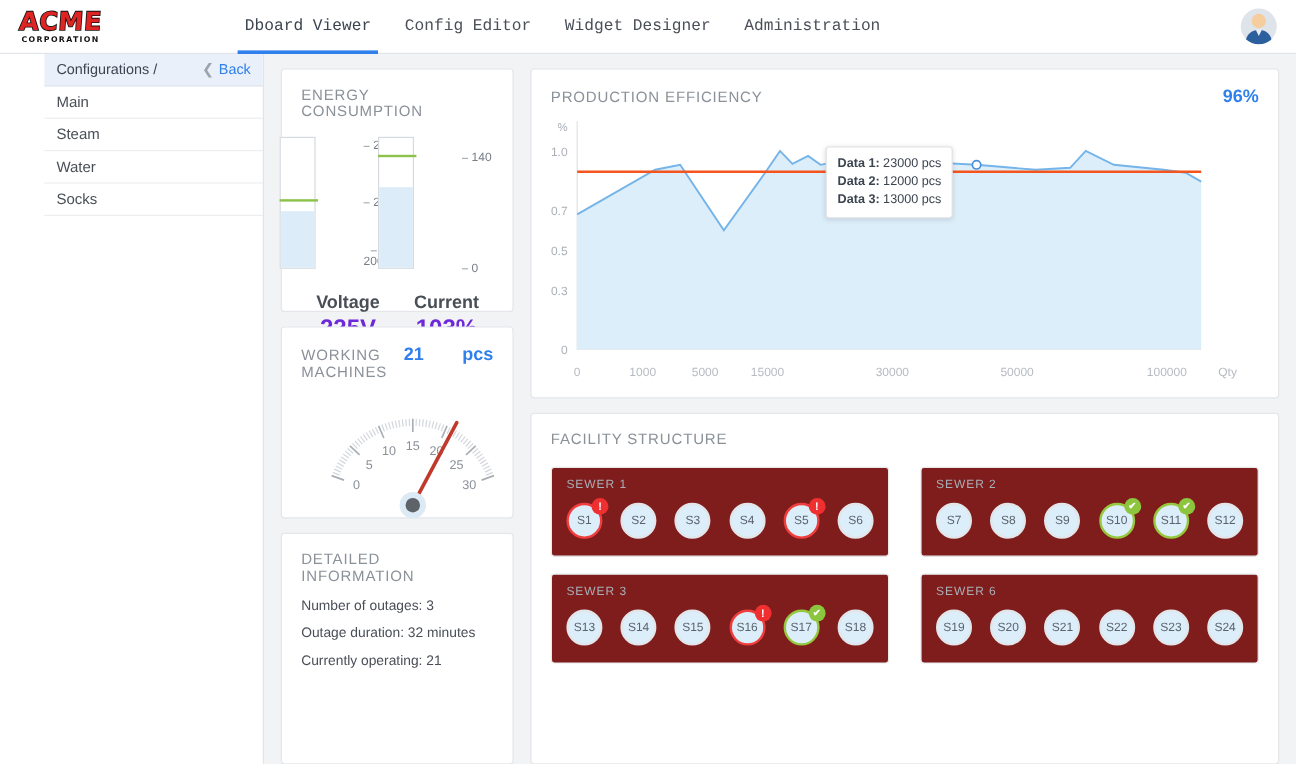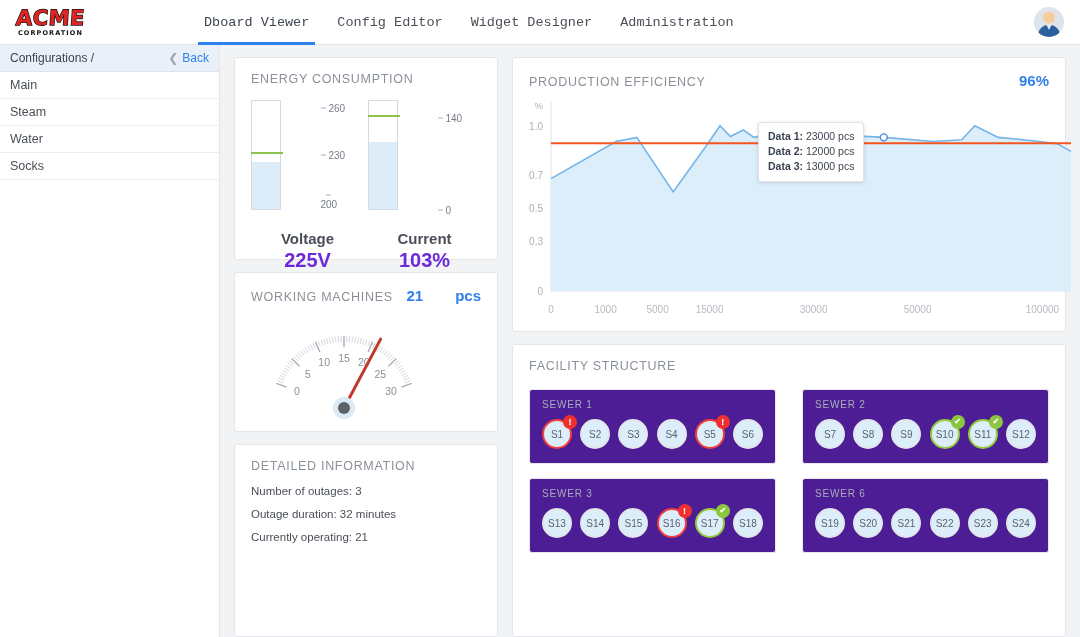--- a/index.html
+++ b/index.html
@@ -42,35 +42,35 @@
   .avatar-wrap { margin-left:auto; margin-right:16px; }
   .avatar {
     width:30px; height:30px; border-radius:50%; background:#dfe3ea;
     display:flex; align-items:flex-end; justify-content:center; overflow:hidden;
   }
 
   
   .body { flex:1; display:flex; min-height:0; }
 
   
-  .sidebar { width:220px; background:#fff; border-right:1px solid #e2e4e8; flex:none; }
+  .sidebar { width:220px; background:#fff; border-right:1px solid #e2e4e8; flex:none;padding-left:37px; }
   .side-head {
     height:27px; background:#eaf0f9; border-bottom:1px solid #dfe3ea;
     display:flex; align-items:center; padding:0 10px; font-size:12px; color:#3c4450;
   }
   .back { margin-left:auto; display:flex; align-items:center; gap:4px; color:#2f80ed; font-size:12px; cursor:pointer; }
   .chev { color:#9aa3ae; font-size:12px; }
   .side-item {
     height:27px; display:flex; align-items:center; padding:0 10px;
     font-size:12.5px; color:#4a4f57; border-bottom:1px solid #eceef1; cursor:pointer;
   }
 
   
   .main { flex:1; display:flex; gap:14px; padding:12px 14px 0 14px; min-width:0; }
-  .col-left { width:264px; flex:none; display:flex; flex-direction:column; gap:12px; }
+  .col-left { width:194px; flex:none; display:flex; flex-direction:column; gap:12px; }
   .col-right { flex:1; display:flex; flex-direction:column; gap:12px; min-width:0; }
 
   .card { background:#fff; border:1px solid #e4e6ea; border-radius:3px; }
   .card-title {
     font-size:12.5px; letter-spacing:0.7px; color:#8b9199; padding:14px 16px 0 16px;
     text-transform:uppercase;
   }
   .card-title-row { display:flex; align-items:baseline; padding:14px 16px 0 16px; }
   .card-title-row .t { font-size:12.5px; letter-spacing:0.7px; color:#8b9199; text-transform:uppercase; }
   .badge-val { margin-left:auto; color:#2f80ed; font-size:15px; font-weight:bold; }
@@ -112,21 +112,21 @@
   .tooltip div { white-space:nowrap; line-height:1.45; }
   .tooltip b { font-weight:bold; }
 
   
   .facility { flex:1; }
   .sewer-grid {
     display:grid; grid-template-columns:1fr 1fr; gap:14px 26px;
     padding:16px 16px 16px 16px;
   }
   .sewer {
-    border:1px solid #e6e8eb; border-radius:3px; padding:9px 12px 14px 12px; background:#4c1d95;
+    border:1px solid #e6e8eb; border-radius:3px; padding:9px 12px 14px 12px; background:#7f1d1d;
   }
   .sewer-name { font-size:10px; color:#a8aeb6; letter-spacing:0.8px; margin-bottom:9px; }
   .nodes { display:flex; justify-content:space-between; }
   .node { position:relative; width:30px; height:30px; cursor:pointer; }
   .node-circle {
     width:30px; height:30px; border-radius:50%; background:#ddeefb; border:2px solid #e2e5e9;
     display:flex; align-items:center; justify-content:center;
     font-size:10px; color:#5b636d;
   }
   .node.alert .node-circle { border-color:#f03e3e; }

